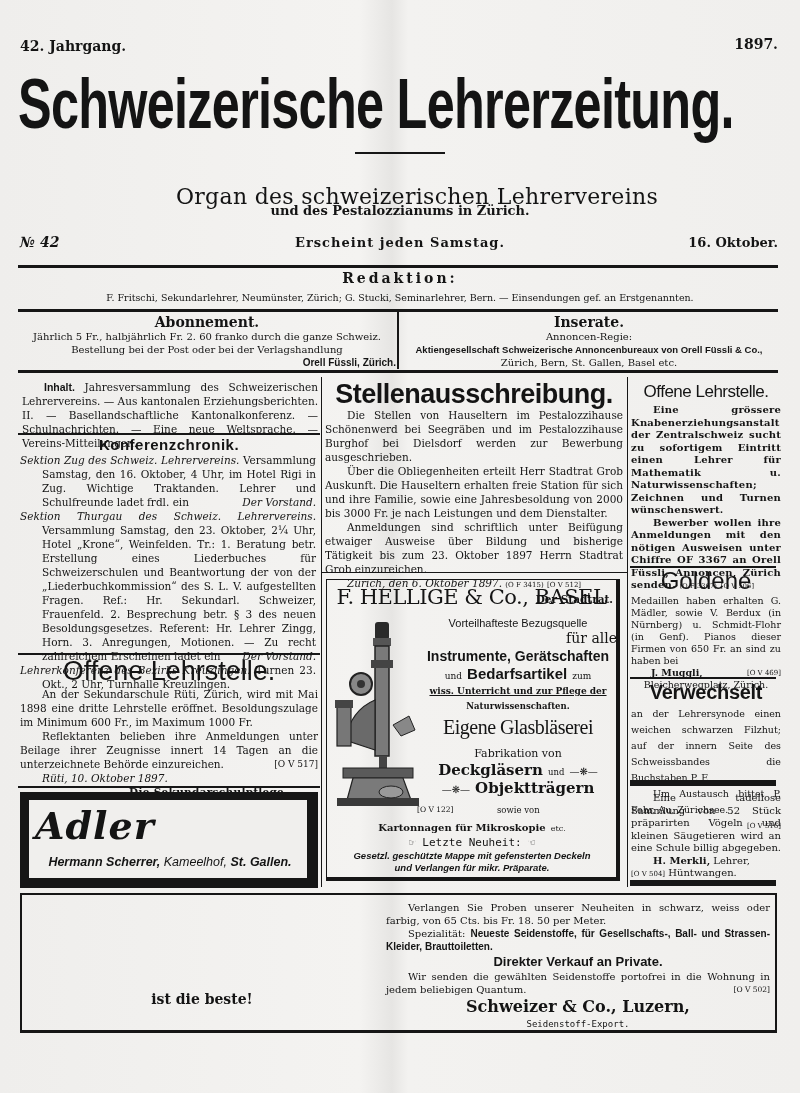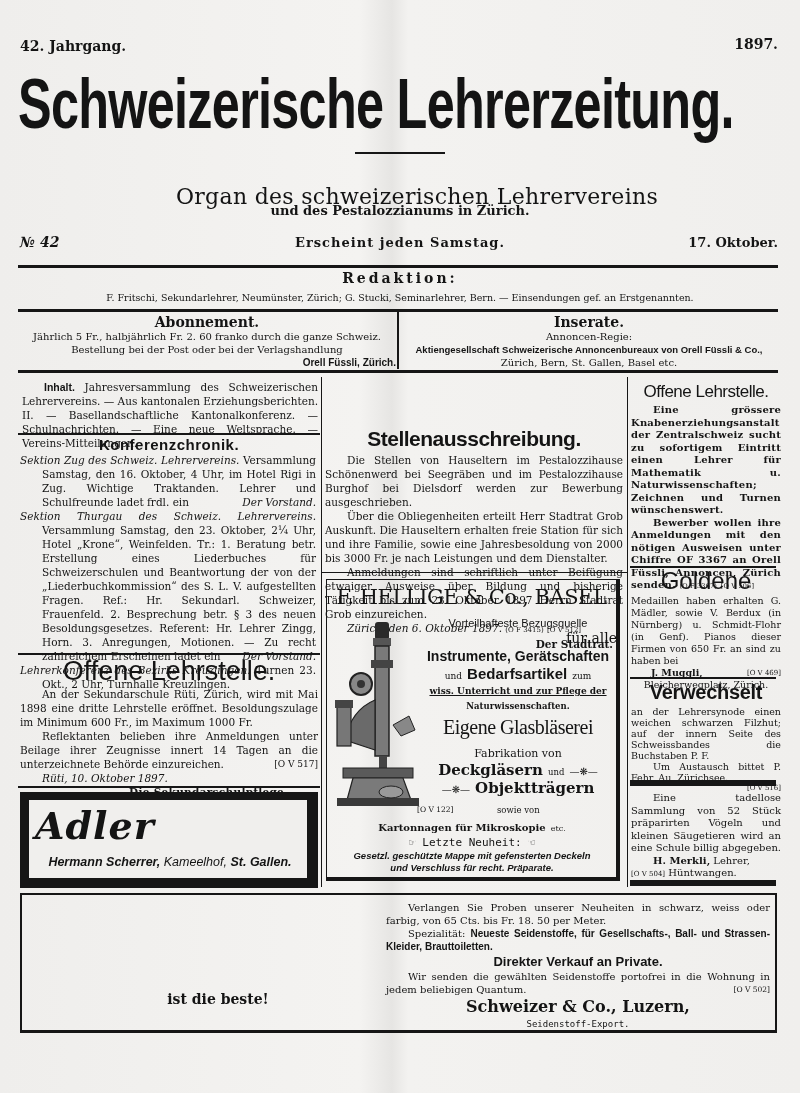--- a/index.html
+++ b/index.html
@@ -56,21 +56,21 @@
 <div class="page">
 
   <div class="abs year-left">42. Jahrgang.</div>
   <div class="abs year-right">1897.</div>
   <div class="abs title"><span>Schweizerische Lehrerzeitung.</span></div>
   <div class="rule" style="left:355px; top:152px; width:90px; height:2px;"></div>
   <div class="abs subtitle">Organ des schweizerischen Lehrervereins</div>
   <div class="abs subtitle2">und des Pestalozzianums in Zürich.</div>
   <div class="abs issue-no">№ 42</div>
   <div class="abs appears">Erscheint jeden Samstag.</div>
-  <div class="abs issue-date">17. Oktober.</div>
+  <div class="abs issue-date">16. Oktober.</div>
 
   <div class="rule" style="left:18px; top:265px; width:760px; height:3px;"></div>
   <div class="abs redaktion-h">Redaktion:</div>
   <div class="abs redaktion-t">F. Fritschi, Sekundarlehrer, Neumünster, Zürich; G. Stucki, Seminarlehrer, Bern. — Einsendungen gef. an Erstgenannten.</div>
   <div class="rule" style="left:18px; top:309px; width:760px; height:3px;"></div>
 
   <div class="abs" style="left:18px; top:314px; width:378px;">
     <div class="box-h">Abonnement.</div>
     <div class="box-t">Jährlich 5 Fr., halbjährlich Fr. 2. 60 franko durch die ganze Schweiz.</div>
     <div class="box-t">Bestellung bei der Post oder bei der Verlagshandlung</div>
@@ -117,21 +117,21 @@
   <div class="abs" style="left:20px; top:792px; width:298px; height:96px; background:#161616;">
     <div class="abs" style="left:9px; top:8px; width:278px; height:78px; background:#f0efed;">
       <div class="abs it bold" style="left:6px; top:4px; font-family:'DejaVu Serif',serif; font-size:38px; line-height:44px; letter-spacing:1px;">Adler</div>
       <div class="abs it" style="left:6px; top:55px; width:270px; font-family:'Liberation Sans',sans-serif; font-size:12.5px; text-align:center;">
         <b>Hermann Scherrer,</b> <span>Kameelhof,</span> <b>St. Gallen.</b>
       </div>
     </div>
   </div>
 
   <div class="abs" style="left:325px; top:380px; width:298px;">
-    <div class="center" style="font-family:'Liberation Sans',sans-serif; font-weight:bold; font-size:21px; line-height:28px; letter-spacing:-0.5px;margin-top:45px;">Stellenausschreibung.</div>
+    <div class="center" style="font-family:'Liberation Sans',sans-serif; font-weight:bold; font-size:27px; line-height:28px; letter-spacing:-0.5px;">Stellenausschreibung.</div>
     <div class="txt">
       <p class="ind">Die Stellen von Hauseltern im Pestalozzihause Schönenwerd bei Seegräben und im Pestalozzihause Burghof bei Dielsdorf werden zur Bewerbung ausgeschrieben.</p>
       <p class="ind">Über die Obliegenheiten erteilt Herr Stadtrat Grob Auskunft. Die Hauseltern erhalten freie Station für sich und ihre Familie, sowie eine Jahresbesoldung von 2000 bis 3000 Fr. je nach Leistungen und dem Dienstalter.</p>
       <p class="ind">Anmeldungen sind schriftlich unter Beifügung etwaiger Ausweise über Bildung und bisherige Tätigkeit bis zum 23. Oktober 1897 Herrn Stadtrat Grob einzureichen.</p>
       <p class="ind"><i>Zürich, den 6. Oktober 1897.</i> <span style="font-size:7px;">(O F 3415)</span> <span style="font-size:7px;">[O V 512]</span></p>
       <p class="right bold" style="padding-right:10px;">Der Stadtrat.</p>
     </div>
   </div>
   <div class="rule" style="left:322px; top:572px; width:305px; height:1px;"></div>
 
@@ -172,21 +172,21 @@
     <div class="abs" style="left:90px; top:225px; font-size:7.5px;">[O V 122]</div>
     <div class="abs" style="left:170px; top:225px; font-size:8.5px;">sowie von</div>
     <div class="abs center" style="left:0; top:236px; width:290px; white-space:nowrap;">
       <b style="font-size:10px;">Kartonnagen für Mikroskopie</b> <span style="font-size:8px;">etc.</span>
     </div>
     <div class="abs center" style="left:0; top:256px; width:290px; font-family:'DejaVu Sans Mono',monospace; font-size:11px;">
       <span>☞</span> <span>Letzte Neuheit:</span> <span>☜</span>
     </div>
     <div class="abs center it bold" style="left:0; top:270px; width:290px; font-family:'Liberation Sans',sans-serif; font-size:9.5px; line-height:12px;">
       <div>Gesetzl. geschützte Mappe mit gefensterten Deckeln</div>
-      <div>und Verschluss für recht. Präparate.</div>
+      <div>und Verlangen für mikr. Präparate.</div>
     </div>
   </div>
 
   <div class="abs" style="left:631px; top:380px; width:150px;">
     <div class="center" style="font-family:'Liberation Sans',sans-serif; font-size:17px; line-height:24px; letter-spacing:-0.5px;">Offene Lehrstelle.</div>
     <div class="txt bold" style="font-size:10px; line-height:12.5px; letter-spacing:0.2px;">
       <p class="ind">Eine grössere Knabenerziehungsanstalt der Zentralschweiz sucht zu sofortigem Eintritt einen Lehrer für Mathematik u. Naturwissenschaften; Zeichnen und Turnen wünschenswert.</p>
       <p class="ind"><span>Bewerber wollen ihre Anmeldungen mit den nötigen Ausweisen unter Chiffre OF 3367 an Orell Füssli, Annoncen, Zürich senden.</span> <span style="font-weight:normal; font-size:6.5px;">(O F 3367)</span> <span style="font-weight:normal; font-size:6.5px;">[O V 506]</span></p>
     </div>
   </div>
@@ -197,38 +197,38 @@
     <div class="txt" style="font-size:9.5px; line-height:12px;">
       <p>Medaillen haben erhalten G. Mädler, sowie V. Berdux (in Nürnberg) u. Schmidt-Flohr (in Genf). Pianos dieser Firmen von 650 Fr. an sind zu haben bei</p>
       <p style="padding-left:20px;"><b>J. Muggli,</b> <span style="font-size:7px; float:right;">[O V 469]</span></p>
       <p class="center" style="clear:both;">Bleicherwegplatz, Zürich.</p>
     </div>
   </div>
   <div class="rule" style="left:630px; top:677px; width:146px; height:2px;"></div>
 
   <div class="abs" style="left:631px; top:678px; width:150px;">
     <div class="center" style="font-family:'Liberation Sans',sans-serif; font-weight:bold; font-size:20px; line-height:28px; letter-spacing:-0.3px;">Verwechselt</div>
-    <div class="txt" style="font-size:9.5px; line-height:11px;">
+    <div class="txt" style="font-size:9.5px; line-height:16px;">
       <p>an der Lehrersynode einen weichen schwarzen Filzhut; auf der innern Seite des Schweissbandes die Buchstaben P. F.</p>
       <p class="ind"><span>Um Austausch bittet P. Fehr, Au, Zürichsee.</span> <span style="float:right; font-size:7px;">[O V 516]</span></p>
     </div>
   </div>
   <div class="rule" style="left:630px; top:780px; width:146px; height:6px;"></div>
 
   <div class="abs" style="left:631px; top:792px; width:150px;">
     <div class="txt" style="font-size:10px; line-height:12.5px;">
       <p class="ind">Eine tadellose Sammlung von 52 Stück präparirten Vögeln und kleinen Säugetieren wird an eine Schule billig abgegeben.</p>
       <p style="padding-left:22px;"><b>H. Merkli,</b> <span>Lehrer,</span></p>
       <p><span style="font-size:7px;">[O V 504]</span> <span>Hüntwangen.</span></p>
     </div>
   </div>
   <div class="rule" style="left:630px; top:880px; width:146px; height:6px;"></div>
 
   <div class="abs" style="left:20px; top:893px; width:757px; height:140px; border:2px solid #161616; border-bottom:3px solid #161616; box-sizing:border-box;">
-    <div class="abs center bold" style="left:16px; top:96px; width:360px; font-size:14px;">ist die beste!</div>
+    <div class="abs center bold" style="left:0; top:96px; width:360px; font-size:14px;">ist die beste!</div>
     <div class="abs txt" style="left:364px; top:6px; width:384px; font-size:10px; line-height:13px;">
       <p class="ind">Verlangen Sie Proben unserer Neuheiten in schwarz, weiss oder farbig, von 65 Cts. bis Fr. 18. 50 per Meter.</p>
       <p class="ind"><span>Spezialität:</span> <b style="font-family:'Liberation Sans',sans-serif;">Neueste Seidenstoffe, für Gesellschafts-, Ball- und Strassen-Kleider, Brauttoiletten.</b></p>
       <p class="center bold" style="font-family:'Liberation Sans',sans-serif; font-size:13px; line-height:17px;">Direkter Verkauf an Private.</p>
       <p class="ind"><span>Wir senden die gewählten Seidenstoffe portofrei in die Wohnung in jedem beliebigen Quantum.</span> <span style="float:right; font-size:7.5px;">[O V 502]</span></p>
       <p class="center bold" style="clear:both; font-size:16px; line-height:22px;">Schweizer &amp; Co., Luzern,</p>
       <p class="center" style="font-family:'DejaVu Sans Mono',monospace; font-size:9px;">Seidenstoff-Export.</p>
     </div>
   </div>
 

